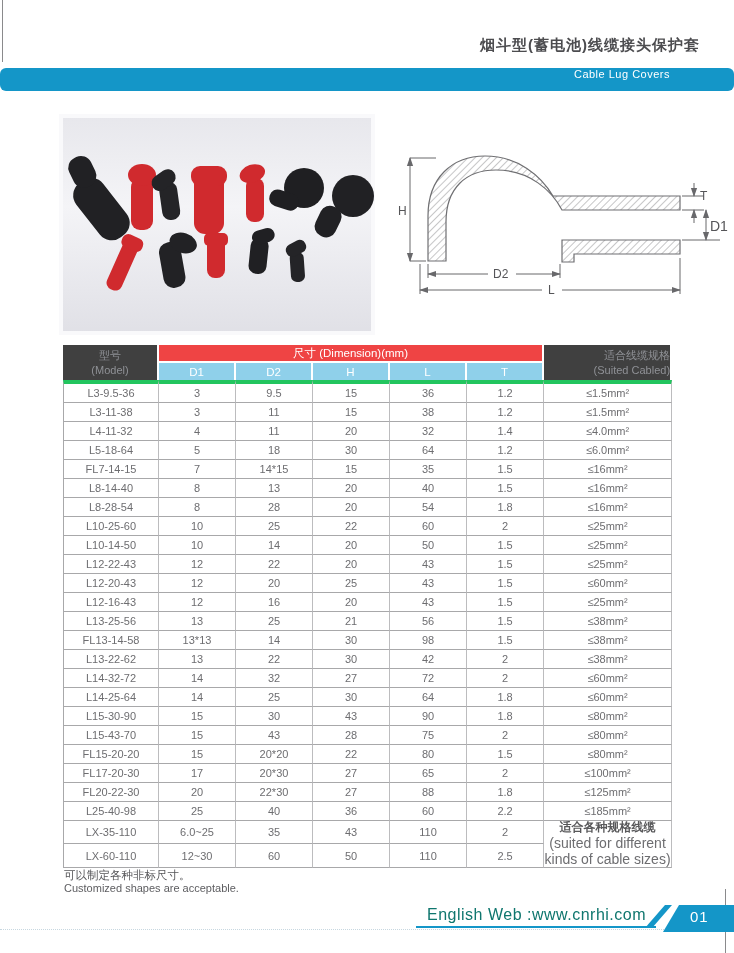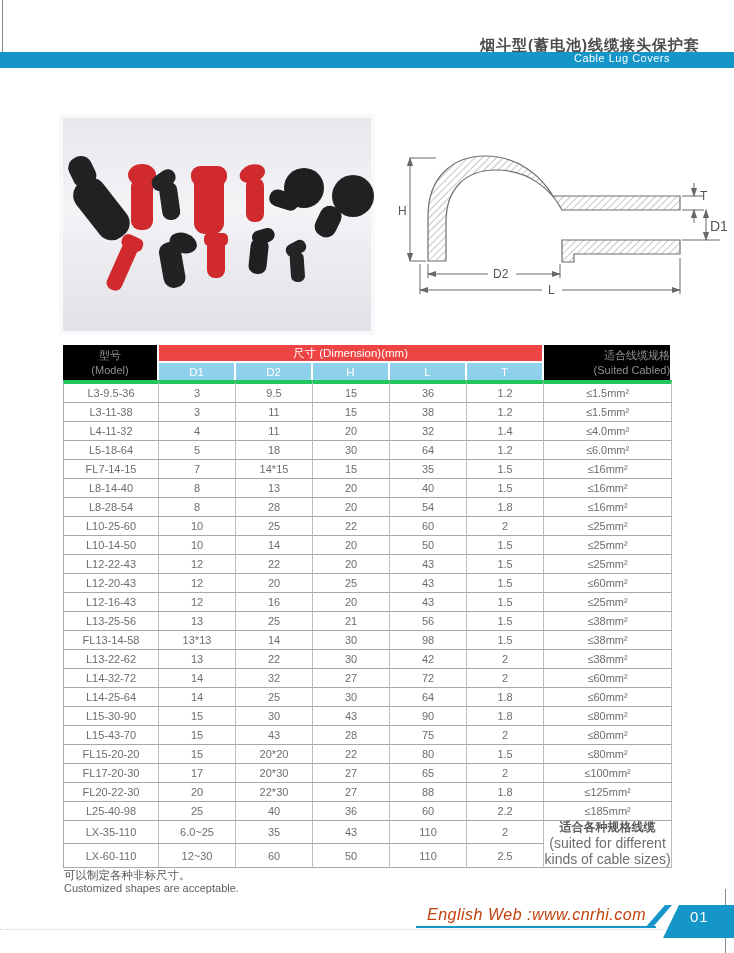--- a/index.html
+++ b/index.html
@@ -7,22 +7,22 @@
     width:734px;height:953px;position:relative;background:#ffffff;
     font-family:"Liberation Sans",sans-serif;overflow:hidden;
   }
   
   .edge-line-top{position:absolute;left:2px;top:0;width:1px;height:62px;background:#8a8a8c;}
   .title-zh{
     position:absolute;top:36px;left:0;right:34px;text-align:right;
     font-size:15px;font-weight:bold;color:#4c4c4f;letter-spacing:1px;
   }
   .topbar{
-    position:absolute;top:52px;left:0;right:0;height:16px;background:#1496c8;
-    color:#fff;font-size:11px;line-height:13px;text-align:right;
+    position:absolute;top:68px;left:0;right:0;height:23px;background:#1496c8;
+    color:#fff;font-size:11px;line-height:13px;text-align:right;border-radius:6px;
   }
   .topbar span{padding-right:64px;letter-spacing:0.5px;}
   
   .photo{
     position:absolute;left:59px;top:114px;width:316px;height:221px;
     background:linear-gradient(180deg,#e7e7ec 0%,#f4f4f7 42%,#e0e0e6 100%);
     box-shadow:inset 0 0 0 4px #f9f9fb;
   }
   .photo svg{display:block;width:316px;height:221px;}
   
@@ -34,50 +34,50 @@
   table.spec{
     border-collapse:separate;border-spacing:0;table-layout:fixed;width:609px;
     font-size:11px;color:#6d6d70;
   }
   table.spec th{
     font-weight:normal;padding:0;border-right:2px solid #fff;
   }
   th.th-dim{background:#ef4444;color:#fff;font-size:11.5px;height:16px;border-bottom:2px solid #fff;}
   th.th-sub{background:#8fd0ea;color:#fff;font-size:11.5px;height:17px;}
   th.th-model,th.th-suited{
-    background:#000000;color:#8f9196;font-size:11px;line-height:1.3;
+    background:#404040;color:#8f9196;font-size:11px;line-height:1.3;
   }
   th.th-suited{border-right:none;text-align:right;}
   table.spec td{
     padding:0;height:18px;text-align:center;
     border-right:1px solid #bcbcbe;border-bottom:1px solid #a8a8aa;
     background:#fff;overflow:hidden;white-space:nowrap;
   }
   table.spec td:first-child{border-left:1px solid #a8a8aa;}
   table.spec tbody tr:first-child td{border-top:4px solid #22c55e;}
   td.suited-merged{vertical-align:middle;line-height:1.15;}
   td.suited-merged .m1{font-weight:bold;color:#58585a;font-size:12px;}
   td.suited-merged .m2{color:#6d6d70;font-size:14px;}
   
   .note{position:absolute;left:64px;top:868px;color:#57575a;font-size:11.5px;line-height:1.25;}
   .note .en{font-size:11px;color:#5d5d60;}
   
   .footer-dotted{position:absolute;left:0;right:0;top:929px;border-top:1px dotted #c7d7e0;z-index:1;}
   .footer-vline{position:absolute;left:725px;top:889px;width:1px;height:64px;background:#8a8a8c;z-index:1;}
   .footer-web{
     position:absolute;top:906px;left:0;right:88px;text-align:right;
-    font-size:16px;color:#c2410c;letter-spacing:0.5px;z-index:2;font-style:italic;
+    font-size:16px;color:#0f766e;letter-spacing:0.5px;z-index:2;
   }
   .footer-underline{position:absolute;left:416px;right:78px;top:926px;height:2px;background:#1496c8;z-index:2;}
   .footer-stripe{
     position:absolute;left:645px;top:905px;width:27px;height:23px;background:#1496c8;z-index:2;
     clip-path:polygon(74% 0,100% 0,26% 100%,0 100%);
   }
   .footer-band{
-    position:absolute;left:663px;top:905px;right:0;height:33px;background:#1496c8;z-index:2;
+    position:absolute;left:663px;top:905px;right:0;height:27px;background:#1496c8;z-index:2;
     clip-path:polygon(16px 0,100% 0,100% 100%,0 100%);
     color:#fff;font-size:15px;line-height:23px;
   }
   .footer-band span{margin-left:27px;letter-spacing:1px;}
 </style>
 </head>
 <body>
 
 <div class="edge-line-top"></div>
 <div class="title-zh">烟斗型(蓄电池)线缆接头保护套</div>

